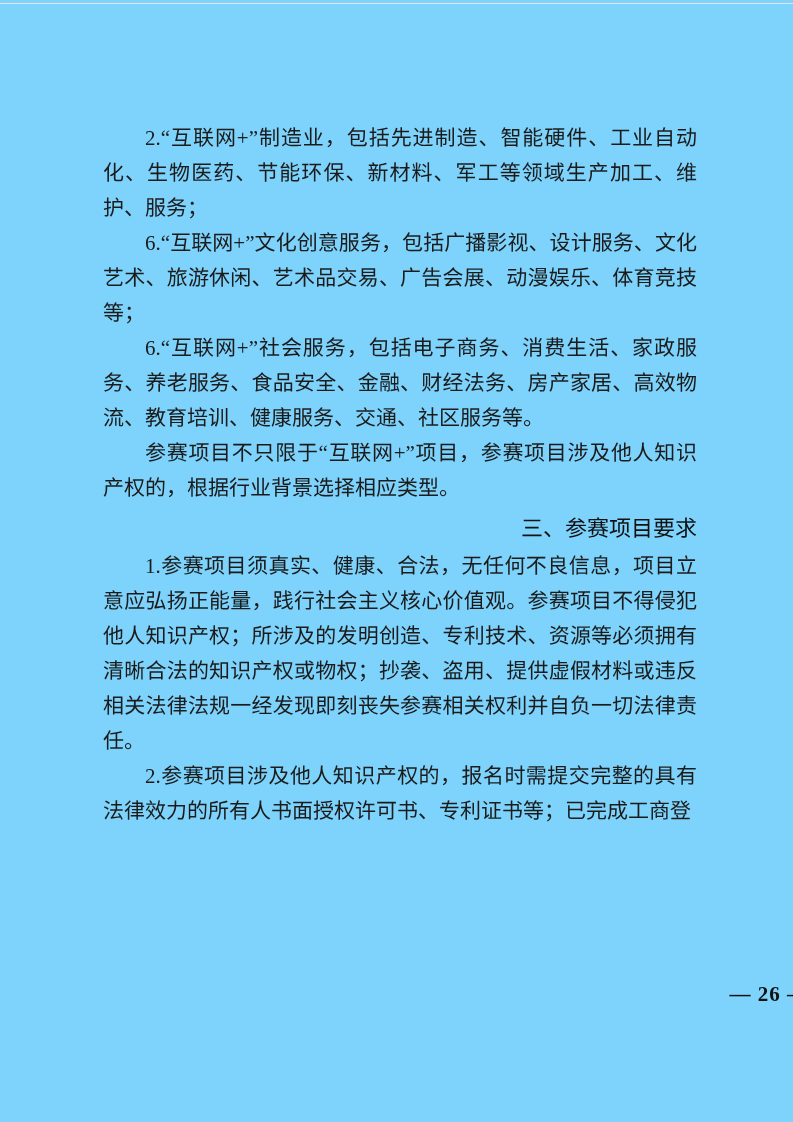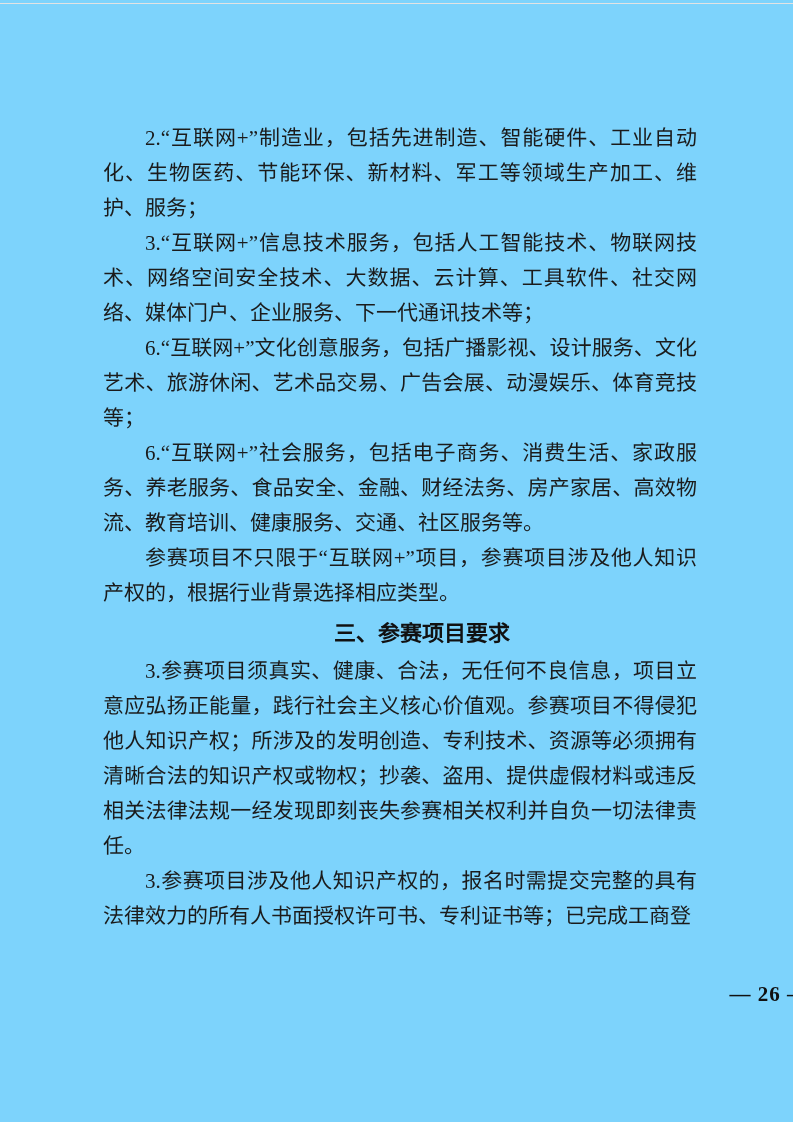--- a/index.html
+++ b/index.html
@@ -39,25 +39,25 @@
   .para {
     margin: 0;
     padding: 0;
     text-indent: 2em;
   }
   .section-heading {
     margin: 5px 0 3px 0;
     padding: 0;
     text-indent: 2em;
     font-family: "Liberation Sans", "DejaVu Sans", sans-serif;
-    font-weight: 700;
+    font-weight: 400;
     font-size: 22px;
     line-height: 35px;
     color: #111111;
-    text-align: center;
+    text-align: right;
   }
   .pagenum {
     position: absolute;
     top: 982px;
     left: 16px;
     width: 100%;
     text-align: right;
     font-family: "Liberation Serif", "DejaVu Serif", serif;
     font-weight: 700;
     font-size: 21px;
@@ -67,23 +67,22 @@
   }
 </style>
 </head>
 <body>
 
 <div class="page">
   <div class="scan-edge"></div>
 
   <div class="content">
     <p class="para">2.“互联网+”制造业，包括先进制造、智能硬件、工业自动化、生物医药、节能环保、新材料、军工等领域生产加工、维护、服务；</p>
-    <p class="para">3.“互联网+”信息技术服务，包括人工智能技术、物联网技术、网络空间安全技术、大数据、云计算、工具软件、社交网络、媒体门户、企业服务、下一代通讯技术等；</p>
     <p class="para">6.“互联网+”文化创意服务，包括广播影视、设计服务、文化艺术、旅游休闲、艺术品交易、广告会展、动漫娱乐、体育竞技等；</p>
     <p class="para">6.“互联网+”社会服务，包括电子商务、消费生活、家政服务、养老服务、食品安全、金融、财经法务、房产家居、高效物流、教育培训、健康服务、交通、社区服务等。</p>
     <p class="para">参赛项目不只限于“互联网+”项目，参赛项目涉及他人知识产权的，根据行业背景选择相应类型。</p>
     <h2 class="section-heading">三、参赛项目要求</h2>
-    <p class="para">3.参赛项目须真实、健康、合法，无任何不良信息，项目立意应弘扬正能量，践行社会主义核心价值观。参赛项目不得侵犯他人知识产权；所涉及的发明创造、专利技术、资源等必须拥有清晰合法的知识产权或物权；抄袭、盗用、提供虚假材料或违反相关法律法规一经发现即刻丧失参赛相关权利并自负一切法律责任。</p>
-    <p class="para">3.参赛项目涉及他人知识产权的，报名时需提交完整的具有法律效力的所有人书面授权许可书、专利证书等；已完成工商登</p>
+    <p class="para">1.参赛项目须真实、健康、合法，无任何不良信息，项目立意应弘扬正能量，践行社会主义核心价值观。参赛项目不得侵犯他人知识产权；所涉及的发明创造、专利技术、资源等必须拥有清晰合法的知识产权或物权；抄袭、盗用、提供虚假材料或违反相关法律法规一经发现即刻丧失参赛相关权利并自负一切法律责任。</p>
+    <p class="para">2.参赛项目涉及他人知识产权的，报名时需提交完整的具有法律效力的所有人书面授权许可书、专利证书等；已完成工商登</p>
   </div>
 
   <div class="pagenum">— 26 —</div>
 </div>
 
 </body></html>

